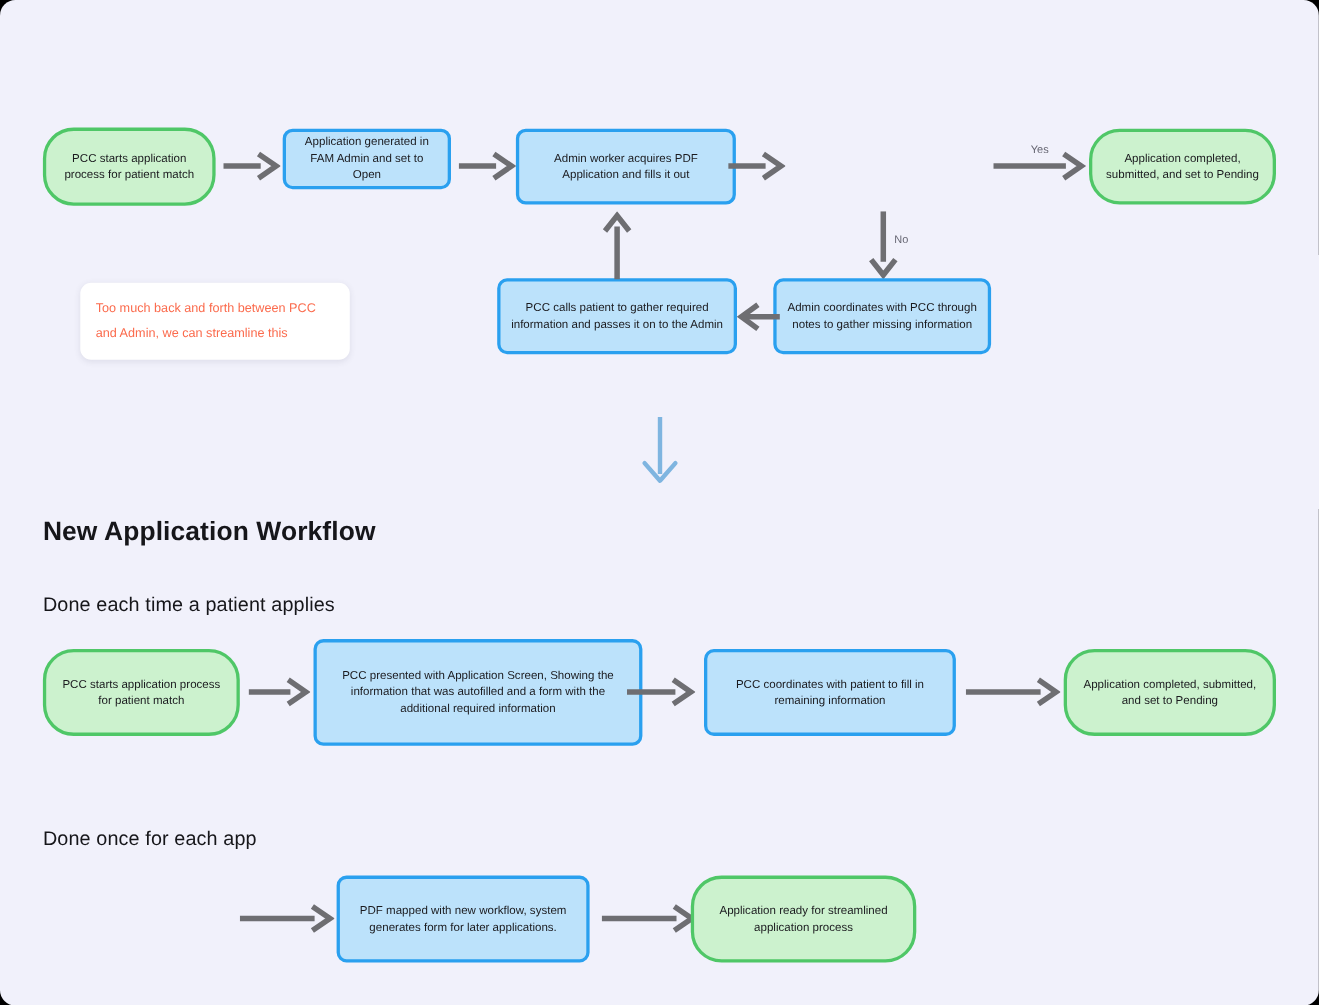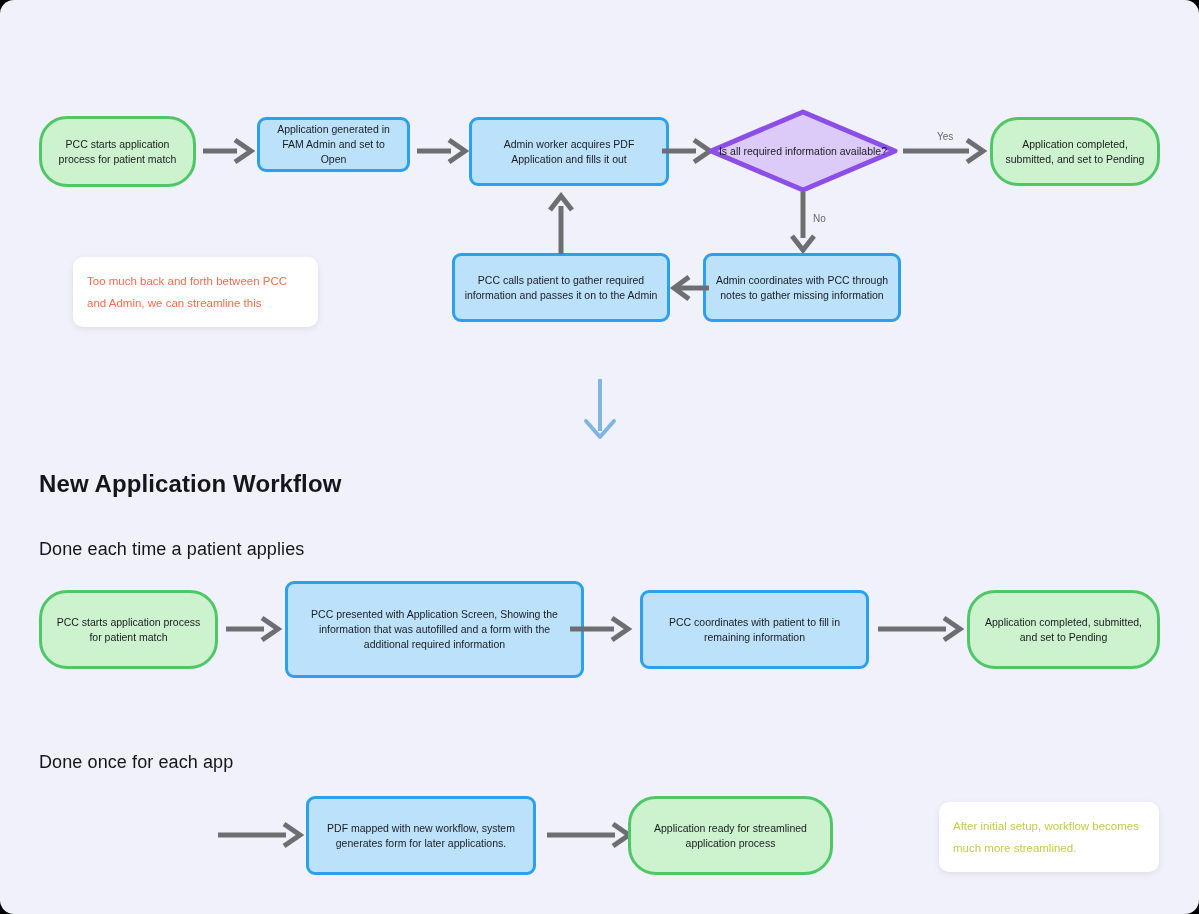--- a/index.html
+++ b/index.html
@@ -141,26 +141,20 @@
     <span class="txt">Admin worker acquires PDF Application and fills it out</span>
   </div>
 
   <div class="arrow" style="left:662px; top:136px;">
     <svg width="52" height="30" viewBox="0 0 52 30">
       <line x1="0" y1="15" x2="34" y2="15" stroke="#6E6E72" stroke-width="5"></line>
       <path d="M32 4 L48 15 L32 26" fill="none" stroke="#6E6E72" stroke-width="5"></path>
     </svg>
   </div>
 
-  <div class="diamond-wrap" style="left:707px; top:108px; width:192px; height:86px;">
-    <svg width="192" height="86" viewBox="0 0 192 86">
-      <polygon points="96,4 188,43 96,82 4,43" fill="#DCCBF8" stroke="#8B4FE8" stroke-width="5" stroke-linejoin="round"></polygon>
-    </svg>
-    <div class="dlabel">Is all required information available?</div>
-  </div>
 
   <div class="arrow" style="left:903px; top:136px;">
     <svg width="85" height="30" viewBox="0 0 85 30">
       <line x1="0" y1="15" x2="66" y2="15" stroke="#6E6E72" stroke-width="5"></line>
       <path d="M64 4 L80 15 L64 26" fill="none" stroke="#6E6E72" stroke-width="5"></path>
     </svg>
   </div>
   <div class="edge-label" style="left:937px; top:131px;">Yes</div>
 
   <div class="node green" style="left:990px; top:117px; width:170px; height:69px;">
@@ -265,15 +259,14 @@
     <svg width="86" height="30" viewBox="0 0 86 30">
       <line x1="0" y1="15" x2="68" y2="15" stroke="#6E6E72" stroke-width="5"></line>
       <path d="M66 4 L82 15 L66 26" fill="none" stroke="#6E6E72" stroke-width="5"></path>
     </svg>
   </div>
 
   <div class="node green" style="left:628px; top:796px; width:205px; height:79px;">
     <span class="txt">Application ready for streamlined application process</span>
   </div>
 
-  <div class="note olive" style="left:939px; top:802px; width:220px;">After initial setup, workflow becomes much more streamlined.</div>
 
 </div>
 
 </body></html>

